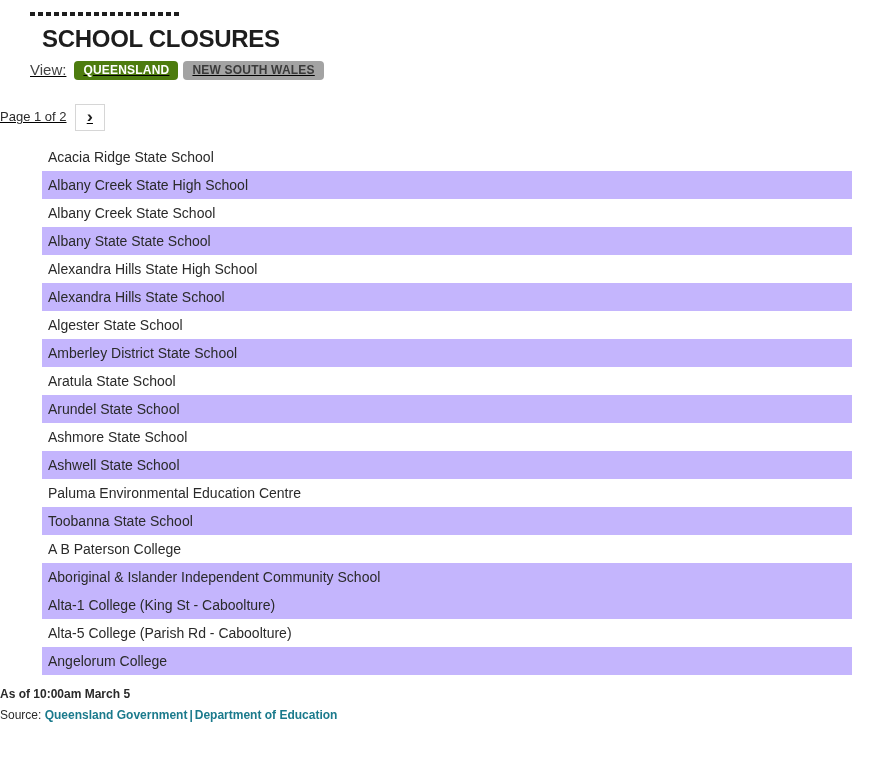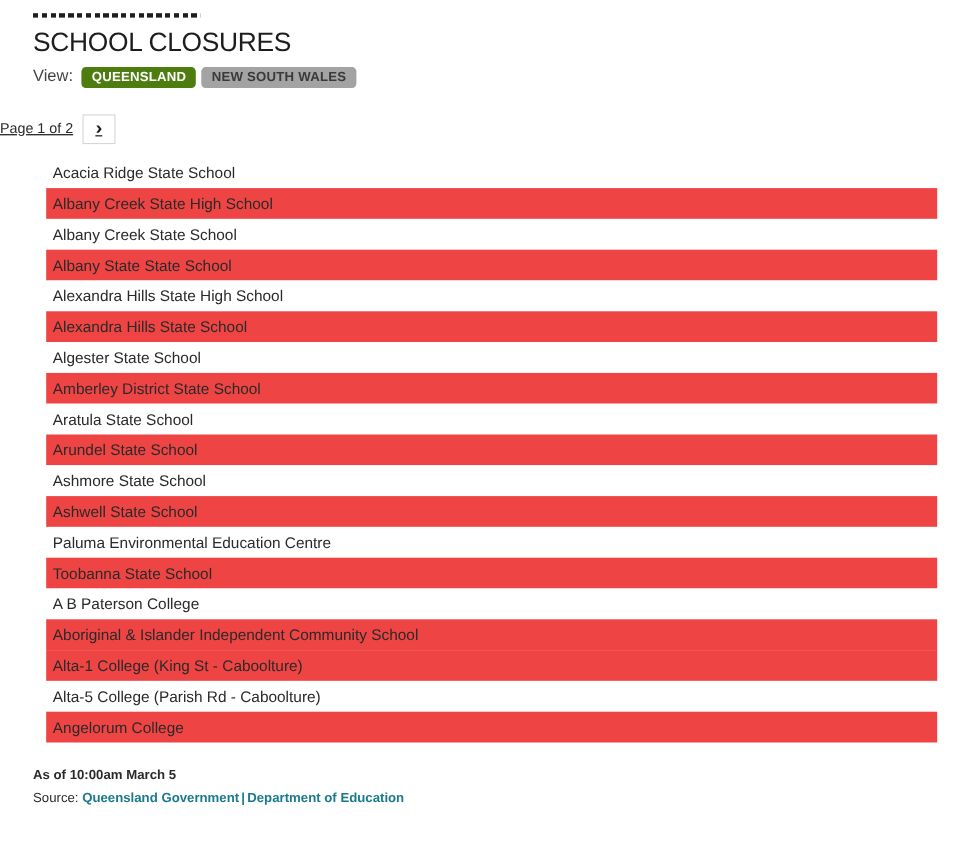--- a/index.html
+++ b/index.html
@@ -32,35 +32,36 @@
     width: 152px;
     height: 4px;
     background-image: repeating-linear-gradient(
       to right,
       #1d1d1d 0px, #1d1d1d 5px,
       #ffffff 5px, #ffffff 8px
     );
   }
 
   .title {
-    margin: 9px 0 0 0;
+    margin: 9px 0 0 12px;
     font-size: 24px;
     line-height: 27px;
-    font-weight: normal;
+    font-weight: bold;
     letter-spacing: -0.3px;
     color: #1d1d1d;
     text-transform: uppercase;
     font-stretch: condensed;
   }
 
   .view-row {
     display: flex;
     align-items: center;
     margin-top: 8px;
     height: 20px;
+    text-decoration: underline;
   }
 
   .view-label {
     font-size: 15px;
     line-height: 20px;
     color: #444444;
     margin-right: 8px;
   }
 
   .pill {
@@ -138,26 +139,25 @@
     font-size: 14px;
     color: #2a2a2a;
     padding-left: 6px;
     box-sizing: border-box;
     white-space: nowrap;
     overflow: hidden;
     text-overflow: ellipsis;
   }
 
   .row.odd  { background: #ffffff; }
-  .row.even { background: #ef4444; }
+  .row.even { background: #c4b5fd; }
 
   
   .footer {
-    padding-left: 30px;
-    margin-top: 21px;
+    margin-top: 11px;
   }
 
   .asof {
     font-size: 12px;
     font-weight: bold;
     color: #2a2a2a;
     line-height: 16px;
   }
 
   .source {

